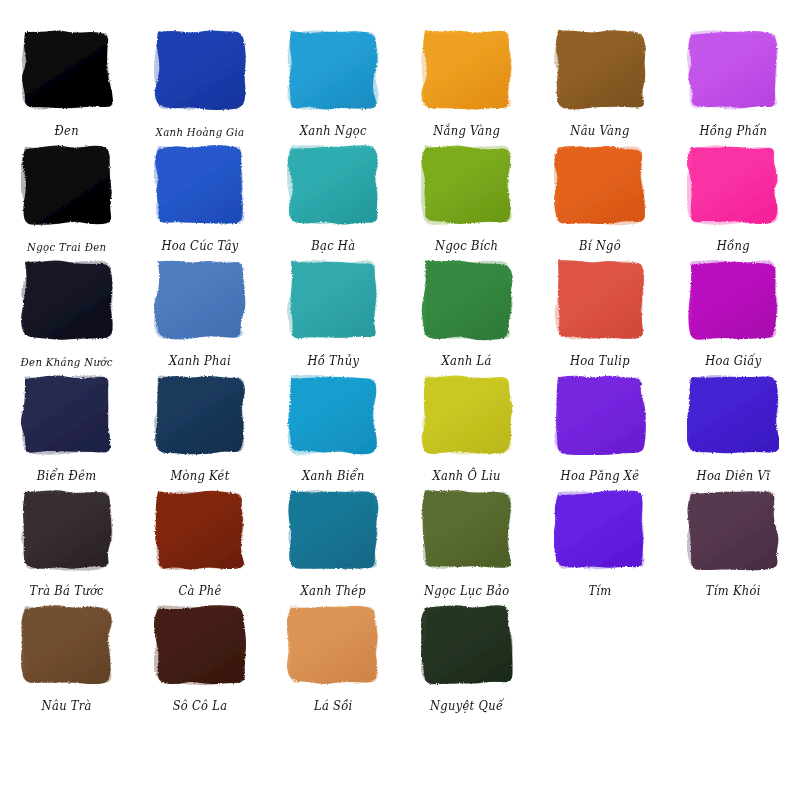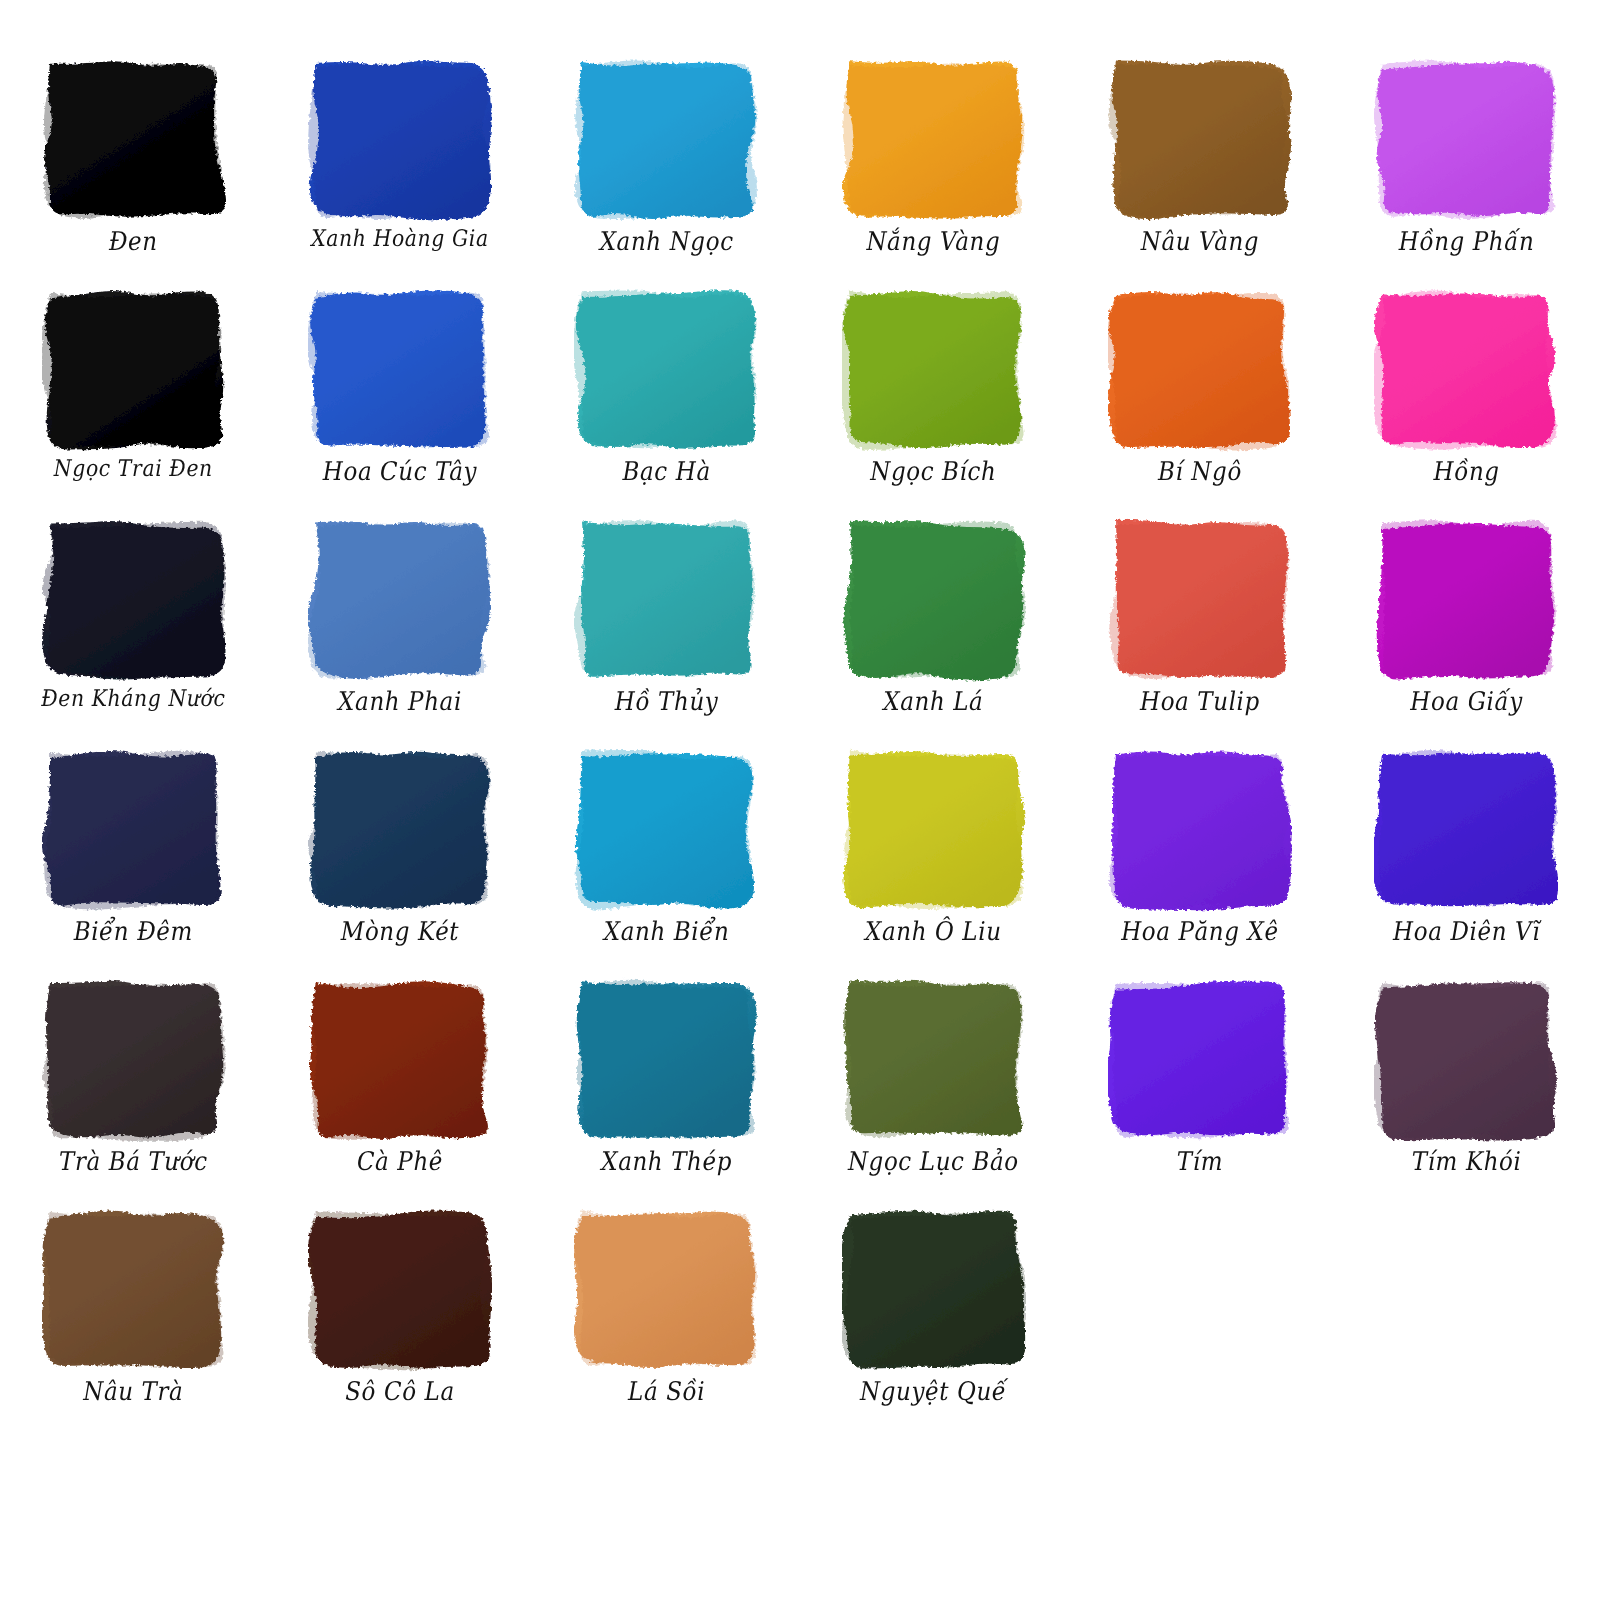--- a/index.html
+++ b/index.html
@@ -33,21 +33,21 @@
     height: 115px;
     width: 800px;
   }
   .cell {
     width: 133.33px;
     height: 115px;
     position: relative;
     display: flex;
     flex-direction: column;
     align-items: center;
-    justify-content: flex-start;
+    justify-content: space-between;
   }
   .cell.empty { visibility: hidden; }
 
   .swatch-wrap {
     width: 92px;
     height: 84px;
     position: relative;
     margin-top: 6px;
   }
   .swatch {

